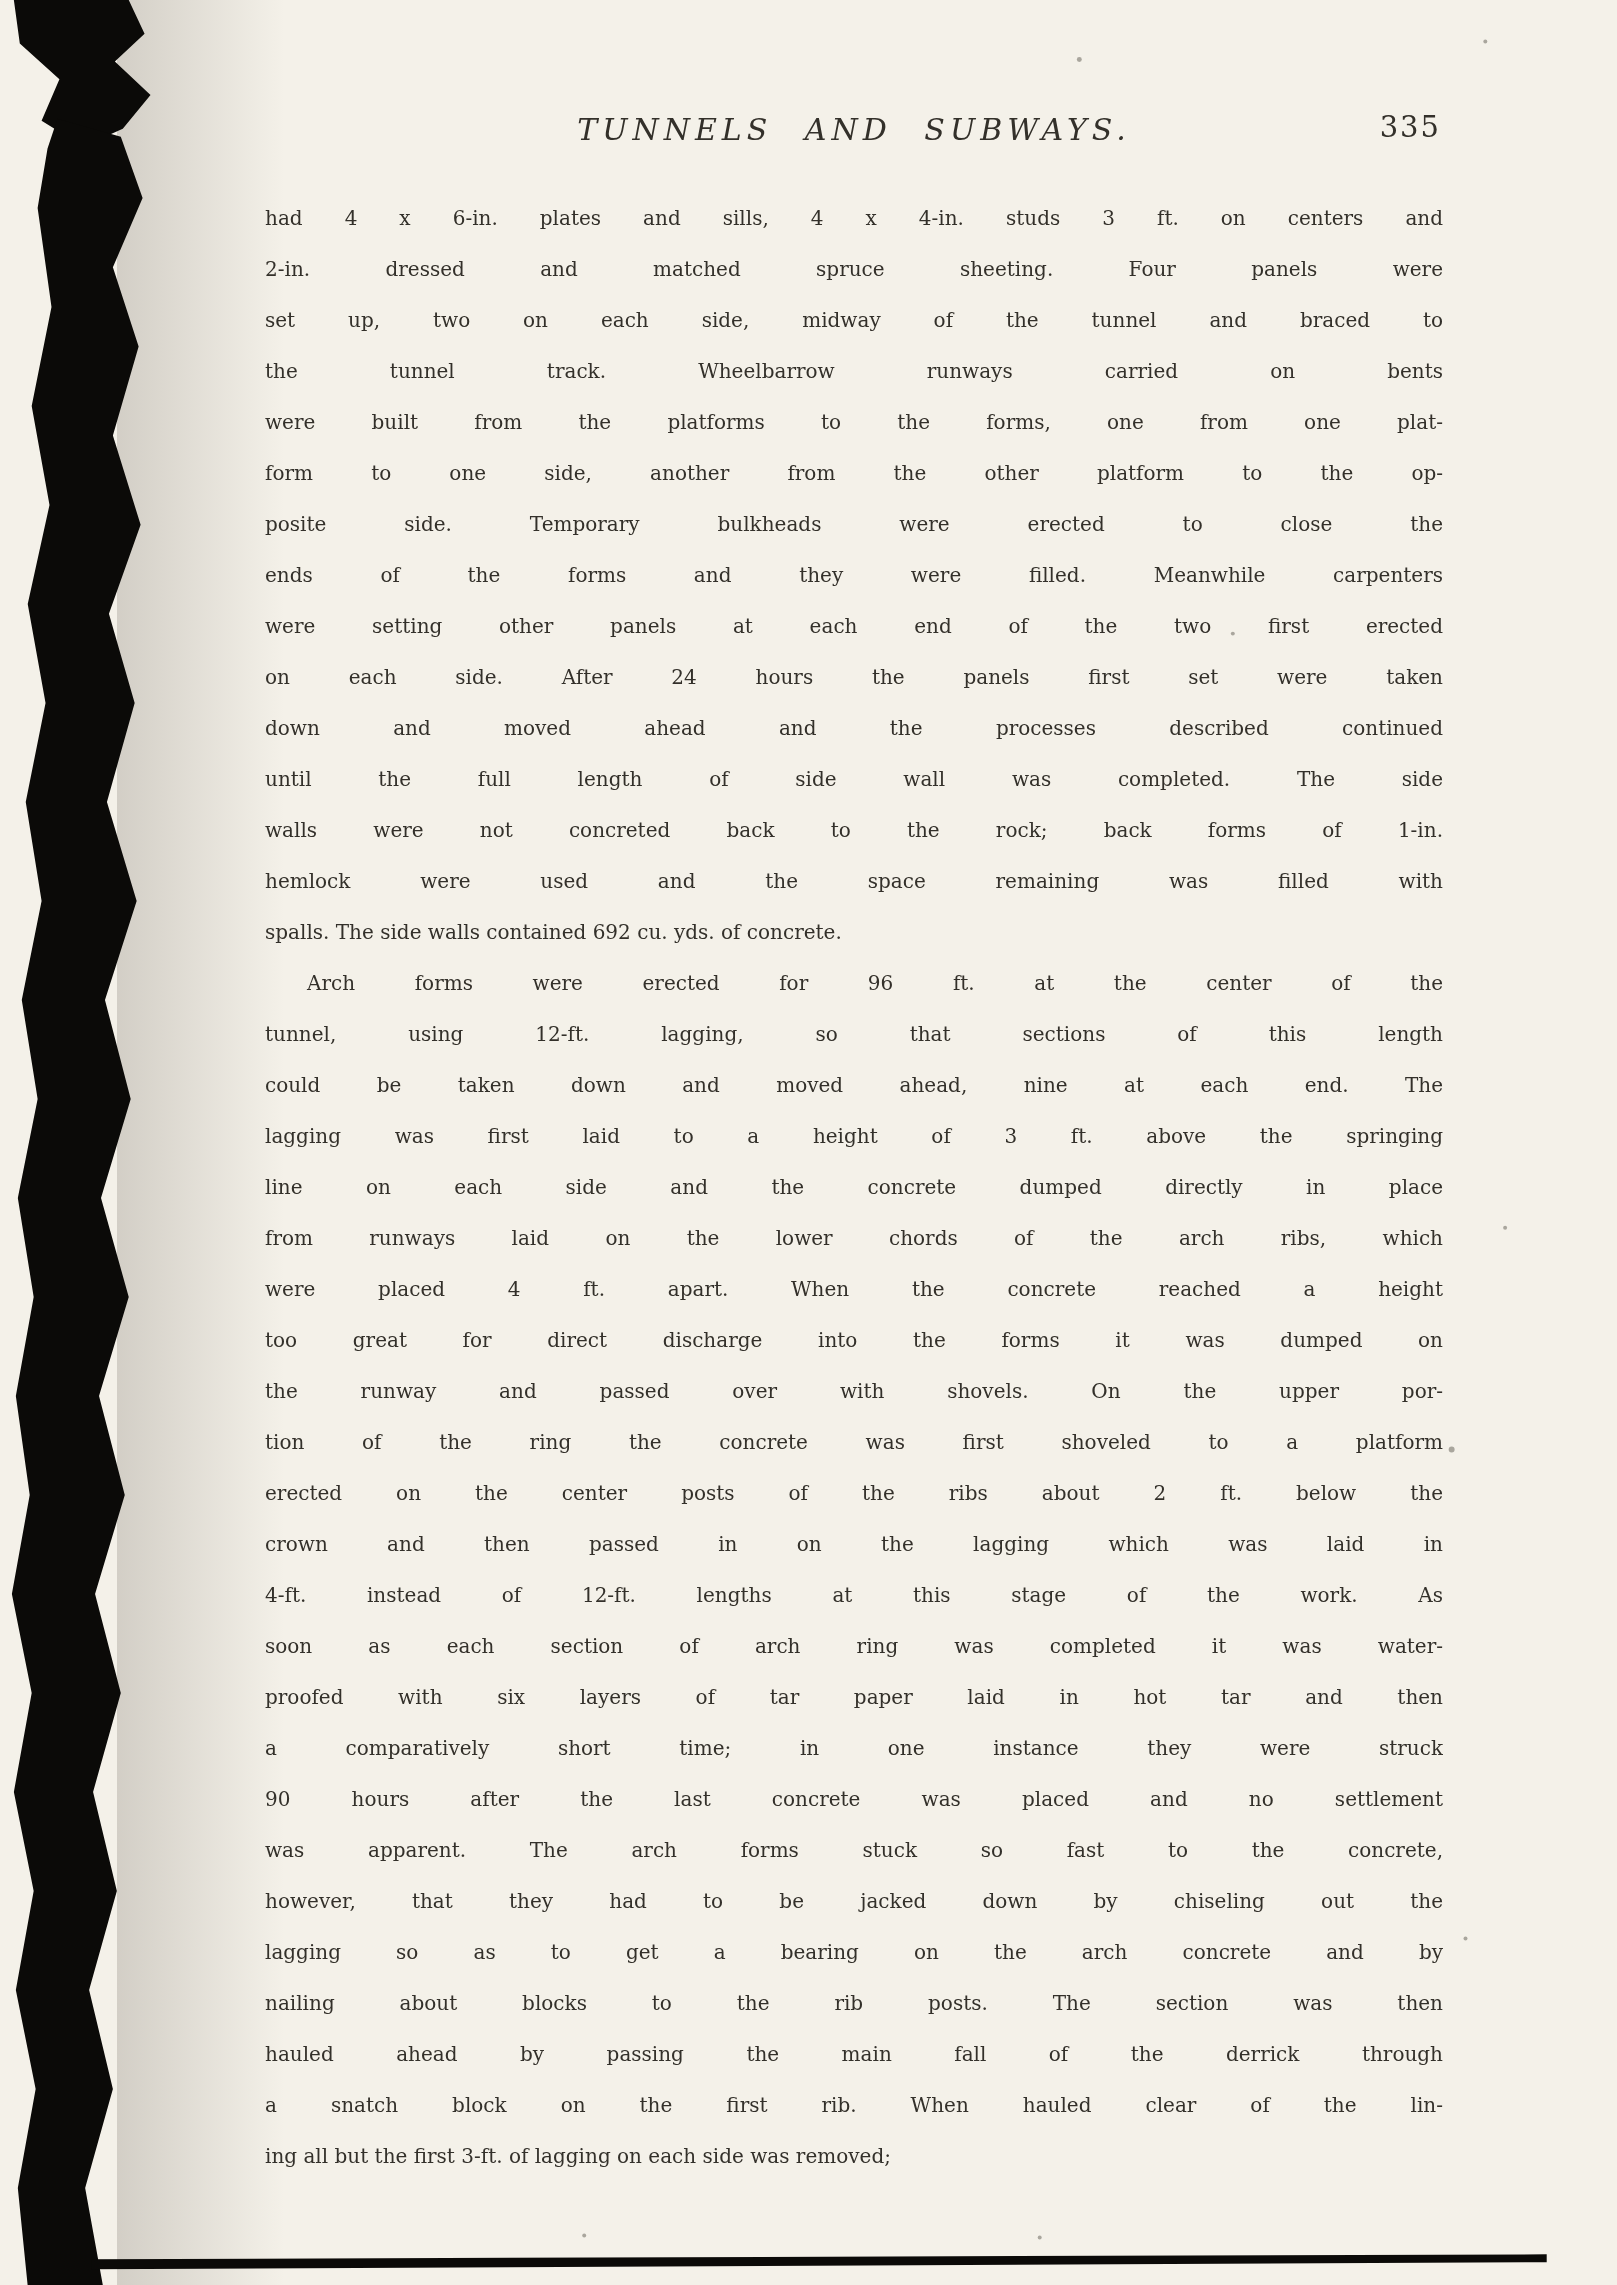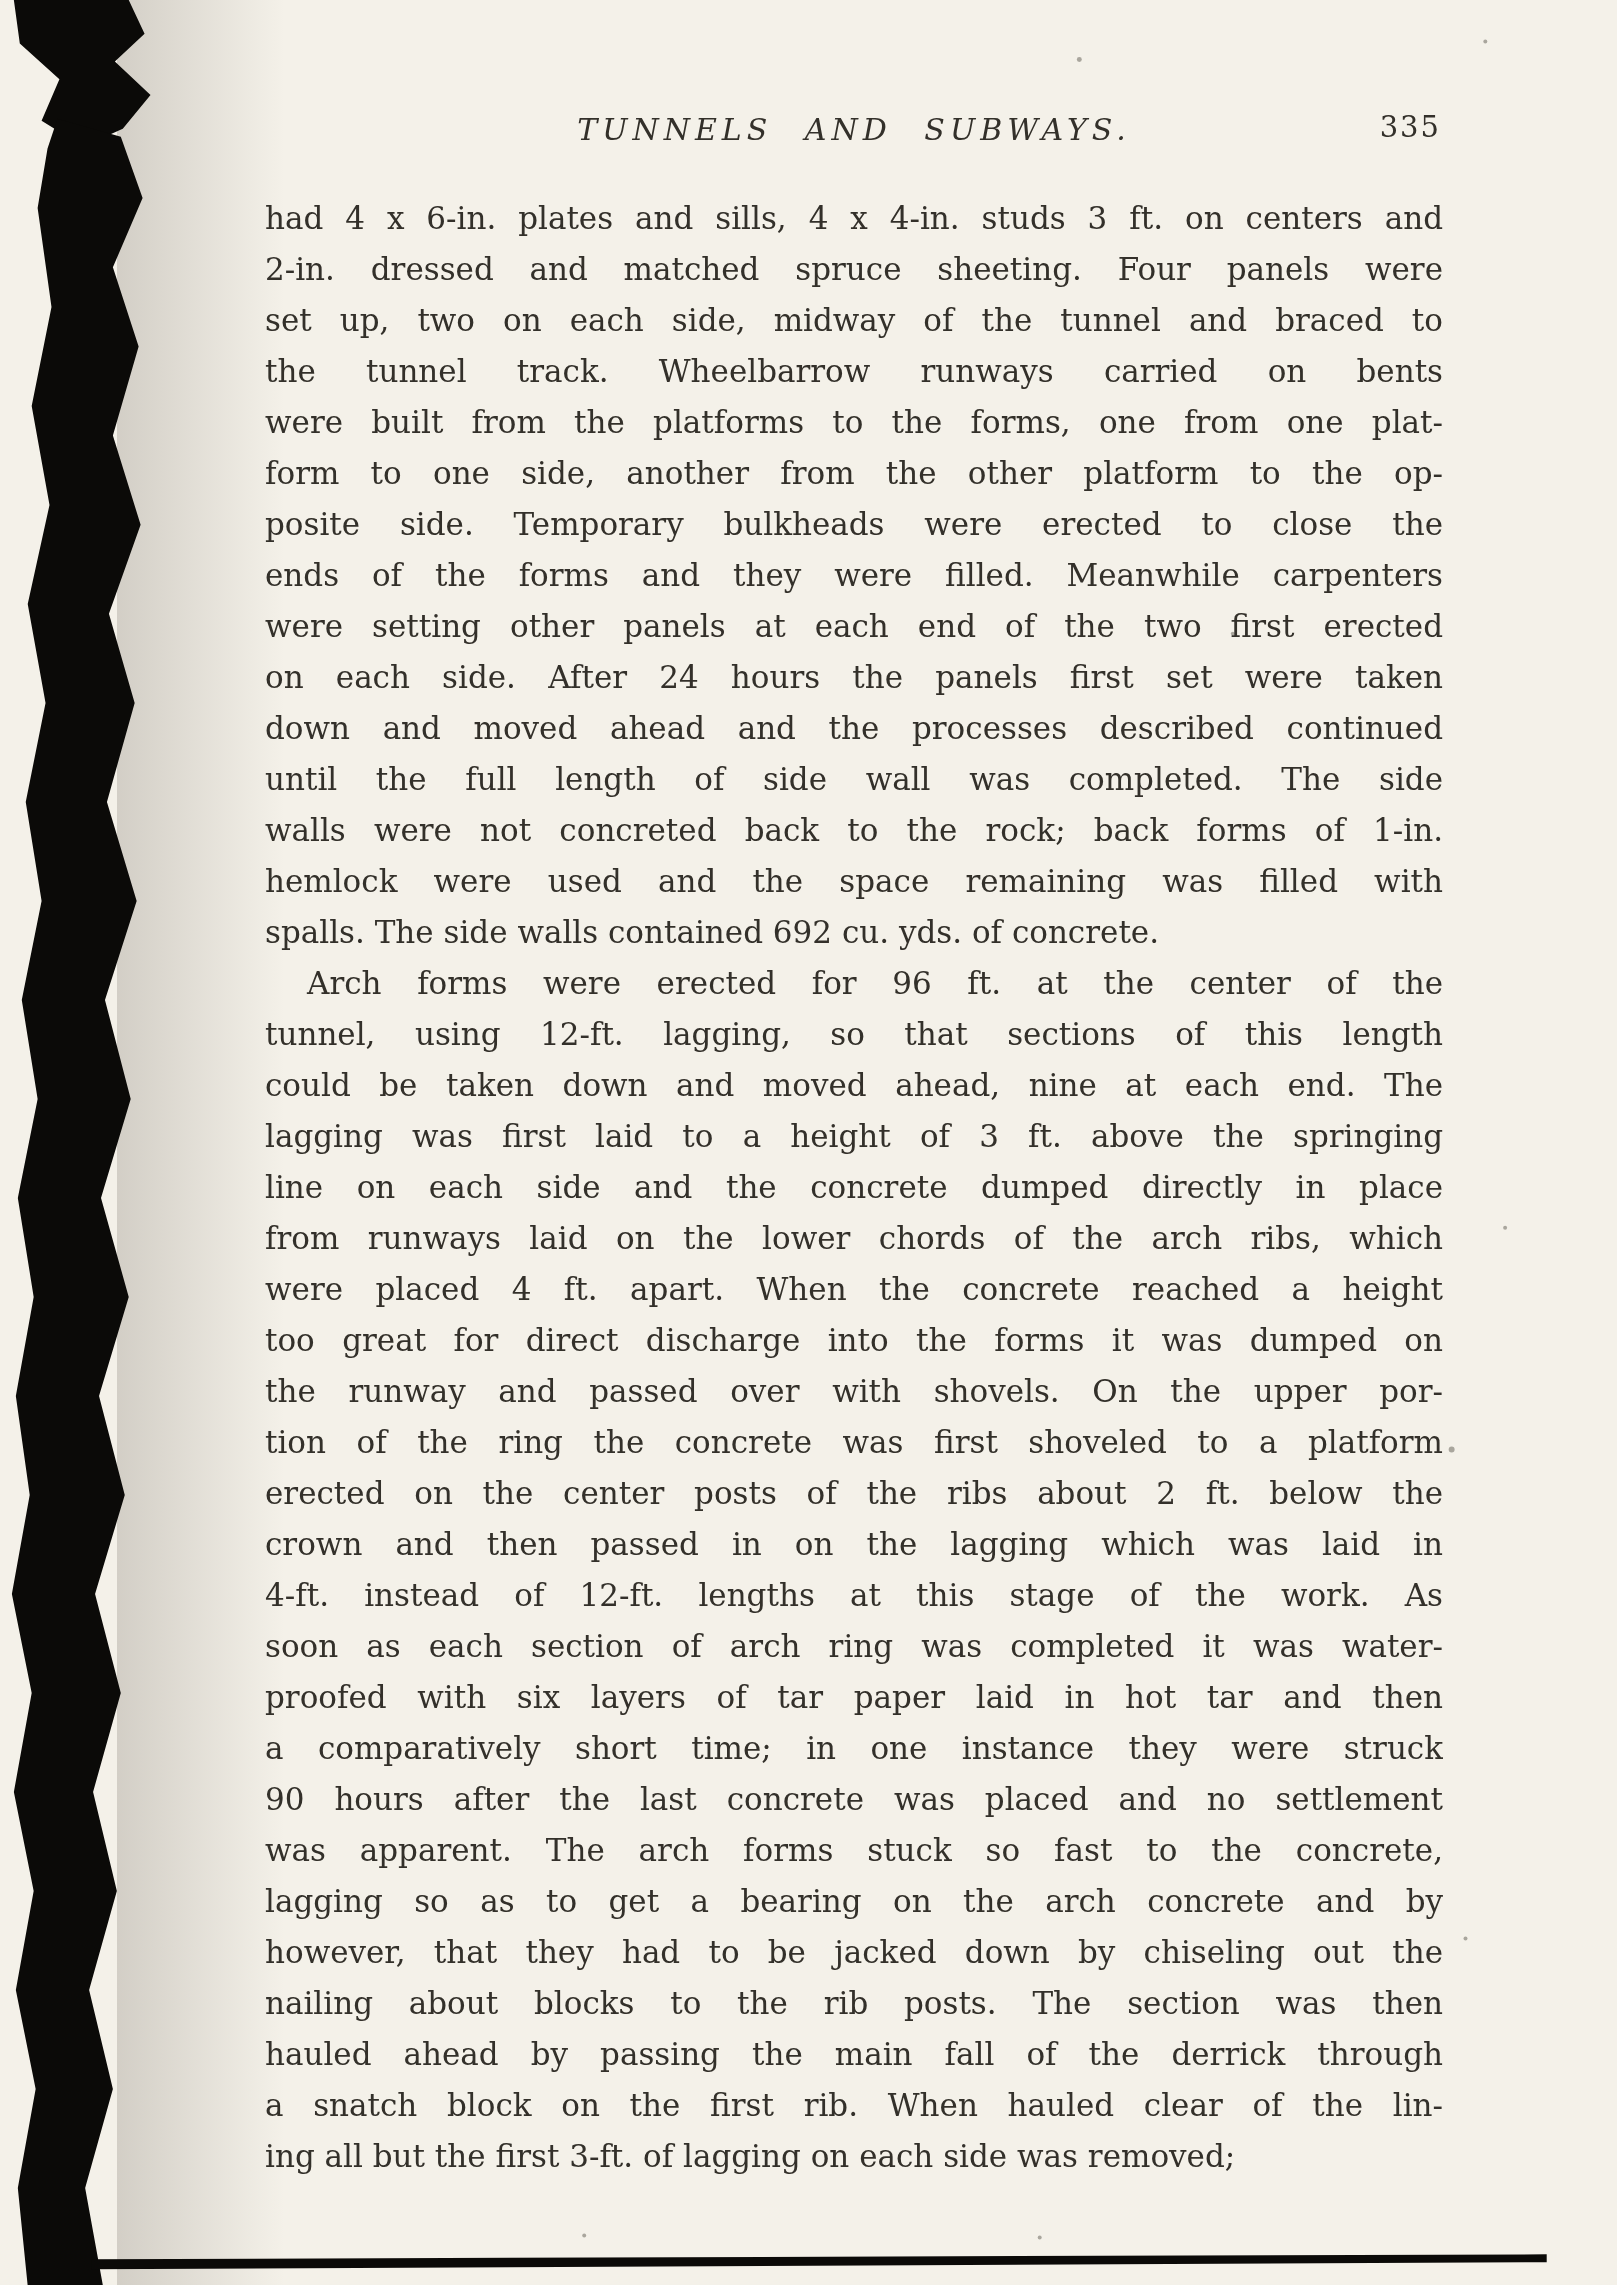--- a/index.html
+++ b/index.html
@@ -54,21 +54,21 @@
   }
   .page-number{
     position:absolute;
     right:2px;
     top:-2px;
     font-size:29px;
     letter-spacing:2px;
   }
   .body{
     margin-top:24px;
-    font-size:31px;
+    font-size:20px;
   }
   .paragraph{margin:0;}
   .line{
     line-height:51px;
     height:51px;
     text-align:justify;
     text-align-last:justify;
     overflow:hidden;
     white-space:normal;
   }
@@ -146,22 +146,22 @@
           <div class="line">the runway and passed over with shovels.  On the upper por-</div>
           <div class="line">tion of the ring the concrete was first shoveled to a platform</div>
           <div class="line">erected on the center posts of the ribs about 2 ft. below the</div>
           <div class="line">crown and then passed in on the lagging which was laid in</div>
           <div class="line">4-ft. instead of 12-ft. lengths at this stage of the work.  As</div>
           <div class="line">soon as each section of arch ring was completed it was water-</div>
           <div class="line">proofed with six layers of tar paper laid in hot tar and then</div>
           <div class="line">a comparatively short time; in one instance they were struck</div>
           <div class="line">90 hours after the last concrete was placed and no settlement</div>
           <div class="line">was apparent.  The arch forms stuck so fast to the concrete,</div>
+          <div class="line">however, that they had to be jacked down by chiseling out the</div>
           <div class="line">lagging so as to get a bearing on the arch concrete and by</div>
-          <div class="line">however, that they had to be jacked down by chiseling out the</div>
           <div class="line">nailing about blocks to the rib posts.  The section was then</div>
           <div class="line">hauled ahead by passing the main fall of the derrick through</div>
           <div class="line">a snatch block on the first rib.  When hauled clear of the lin-</div>
           <div class="line last">ing all but the first 3-ft. of lagging on each side was removed;</div>
         </div>
       </div>
   </div>
 
 </div>
 

